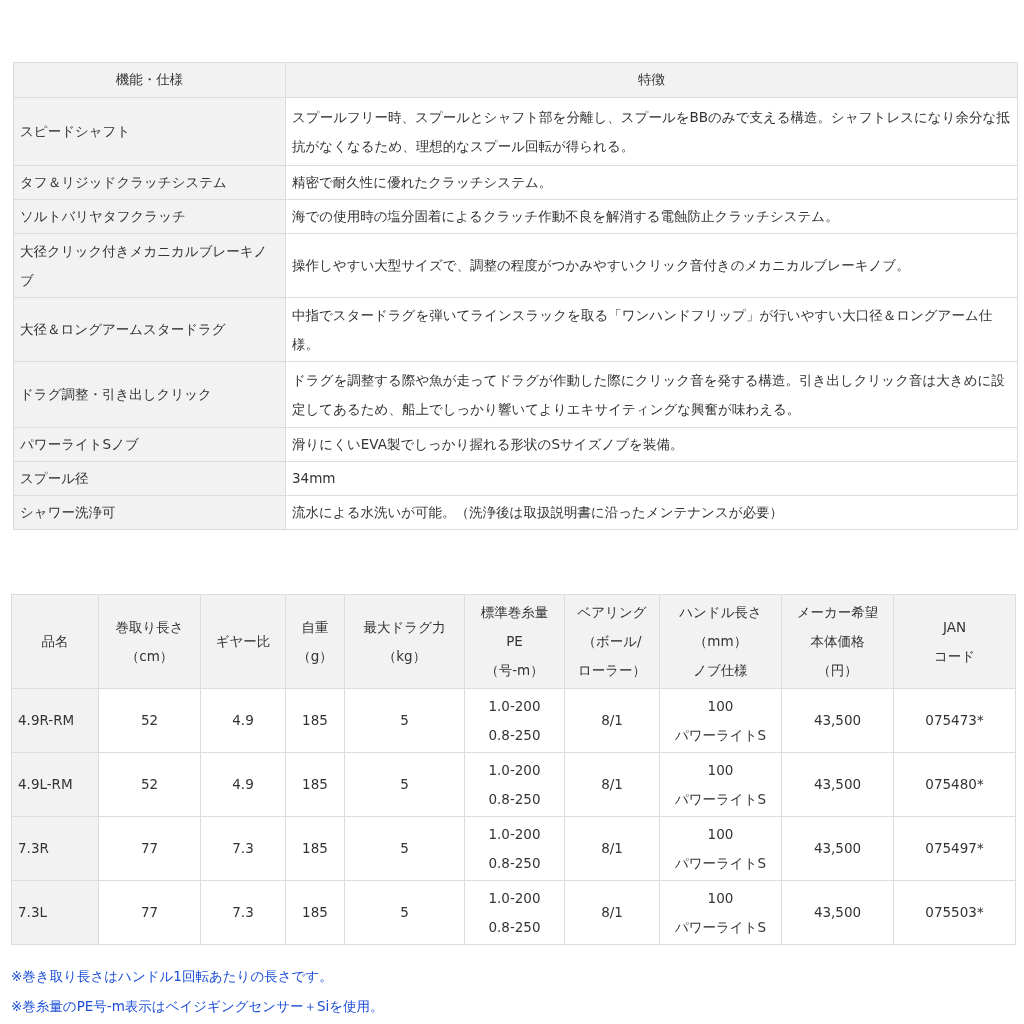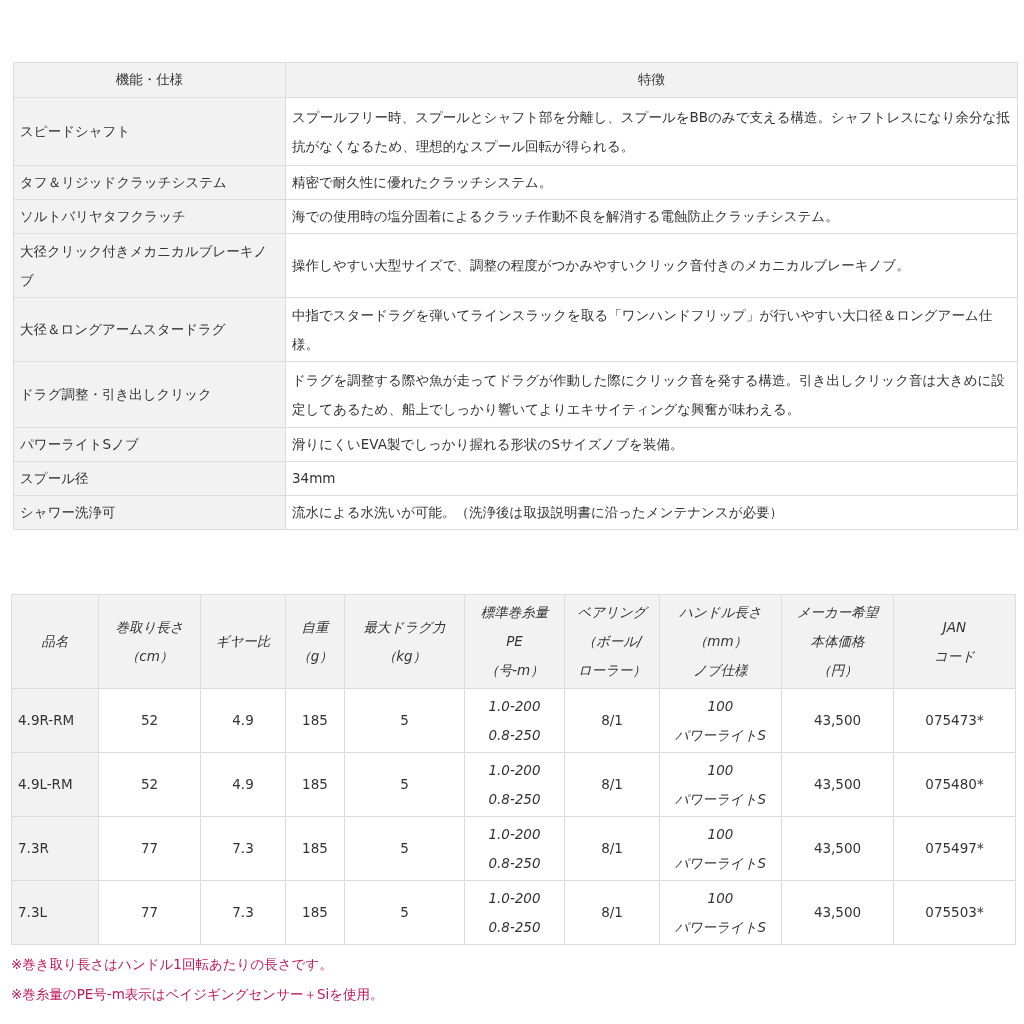--- a/index.html
+++ b/index.html
@@ -16,23 +16,23 @@
     #feature-table th { background: #f2f2f2; height: 34px; text-align: center; }
     #feature-table td { line-height: 29px; }
     #feature-table td.label { background: #f2f2f2; }
     #feature-table td.desc { background: #ffffff; }
 
     
     #spec-table { left: 11px; top: 594px; width: 1005px; font-size: 13.5px; }
     #spec-table th { background: #f2f2f2; height: 93px; text-align: center; line-height: 29px; }
     #spec-table td { height: 63px; text-align: center; line-height: 29px; background: #ffffff; }
     #spec-table td.name { background: #f2f2f2; text-align: left; }
-    .ml { white-space: pre-line; font-style: italic; }
+    .ml { white-space: pre-line; }
 
-    .note { position: absolute; left: 11px; font-size: 13.5px; color: #be185d; }
+    .note { position: absolute; left: 11px; font-size: 13.5px; color: #1d4ed8; margin-top: 12px; }
   </style>
 </head>
 <body>
 
 <table id="feature-table">
   <colgroup>
       <col style="width:272px">
       <col>
     </colgroup>
   <thead>

